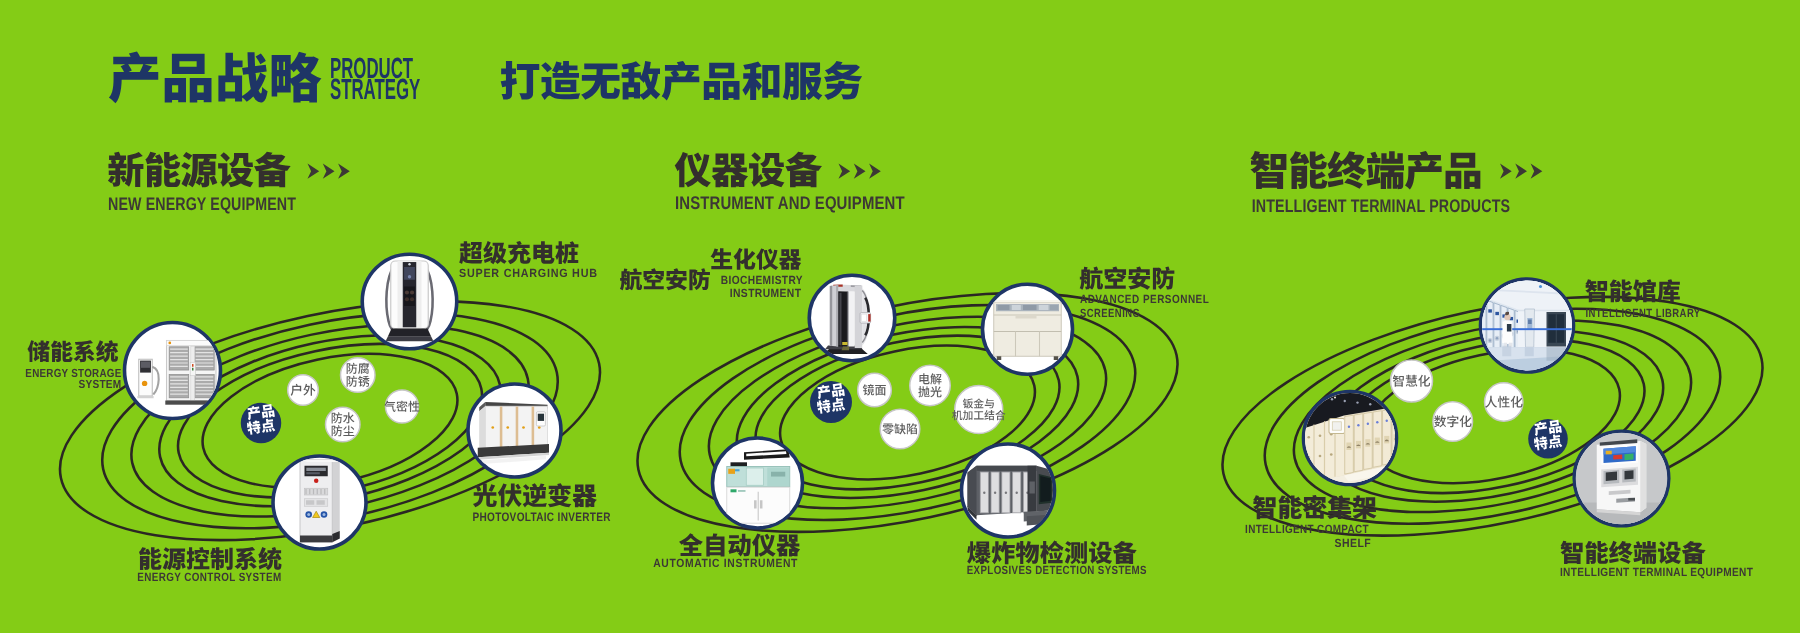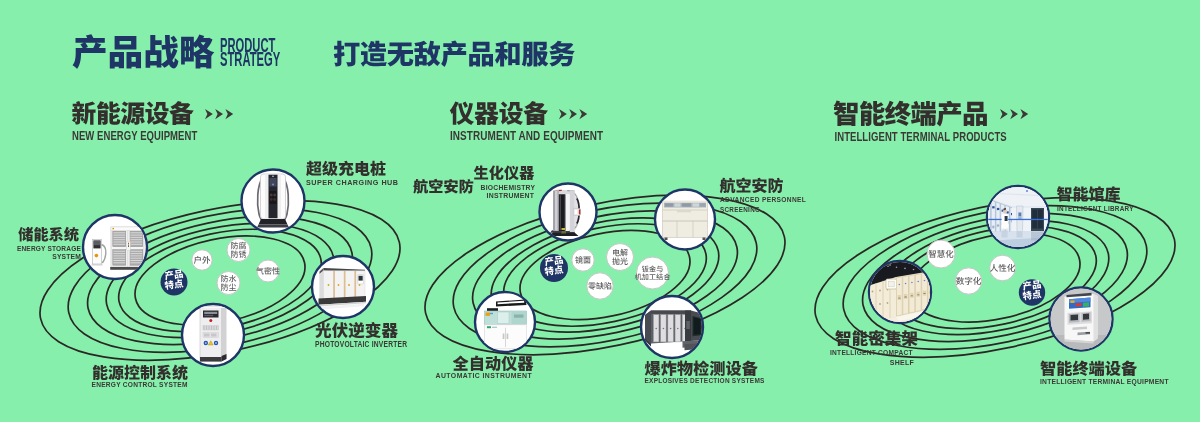--- a/index.html
+++ b/index.html
@@ -1,14 +1,14 @@
 <!DOCTYPE html>
 <html><head><meta charset="utf-8"><style>
 html,body{margin:0;padding:0;background:#fff;}
-#c{position:relative;width:1200px;height:422px;overflow:hidden;background:#86efac;}
+#c{position:relative;width:1200px;height:422px;overflow:hidden;background:#84cc16;}
 text{font-family:"Liberation Sans",sans-serif;}
 </style></head><body>
 <div id="c"><svg width="1200" height="422" viewBox="0 0 1200 422">
 <path transform="translate(72.0,65.0)" d="M6.6 -17.0H33.5V-11.9H6.6ZM3.5 -27.1H32.8V-22.2H3.5ZM3.7 -17.0H9.1V-11.9Q9.1 -10.1 8.9 -8.1Q8.8 -6.0 8.3 -3.8Q7.9 -1.7 7.1 0.3Q6.3 2.3 5.0 3.9Q4.6 3.4 3.7 2.6Q2.9 1.9 2.1 1.2Q1.2 0.5 0.6 0.2Q2.1 -1.6 2.7 -3.7Q3.3 -5.9 3.5 -8.0Q3.7 -10.2 3.7 -12.0ZM8.4 -20.8 13.0 -22.8Q13.8 -21.8 14.6 -20.4Q15.5 -19.1 15.9 -18.0L11.1 -15.9Q10.8 -16.9 10.0 -18.3Q9.2 -19.7 8.4 -20.8ZM23.6 -22.4 29.4 -20.6Q28.2 -19.1 27.1 -17.6Q26.1 -16.2 25.2 -15.2L21.1 -16.8Q21.5 -17.6 22.0 -18.6Q22.5 -19.5 22.9 -20.6Q23.3 -21.6 23.6 -22.4ZM13.9 -29.4 19.3 -30.7Q20.0 -29.8 20.6 -28.6Q21.3 -27.4 21.5 -26.6L15.9 -25.0Q15.7 -26.0 15.1 -27.2Q14.5 -28.4 13.9 -29.4Z M47.6 -24.1V-20.5H59.1V-24.1ZM42.6 -29.1H64.4V-15.6H42.6ZM37.8 -13.0H52.0V3.2H46.8V-8.1H42.7V3.4H37.8ZM54.5 -13.0H69.0V3.2H63.8V-8.1H59.5V3.4H54.5ZM40.0 -3.3H49.0V1.7H40.0ZM56.8 -3.3H66.5V1.7H56.8Z M78.3 -29.9H83.3V-10.7H78.3ZM80.3 -24.7H89.7V-20.1H80.3ZM75.0 -4.0H87.3V0.6H75.0ZM73.6 -14.7H89.4V2.6H84.7V-10.1H78.2V2.7H73.6ZM98.4 -27.3 101.9 -29.3Q102.8 -28.2 103.8 -26.8Q104.8 -25.4 105.2 -24.4L101.5 -22.1Q101.1 -23.2 100.2 -24.7Q99.3 -26.1 98.4 -27.3ZM89.4 -19.7 105.2 -21.8 105.8 -17.4 90.1 -15.2ZM101.5 -16.7 105.3 -14.5Q104.2 -11.0 102.3 -7.7Q100.4 -4.3 97.9 -1.6Q95.4 1.1 92.5 2.8Q91.8 2.0 90.8 1.0Q89.7 -0.0 88.7 -0.7Q91.0 -1.8 93.0 -3.5Q95.0 -5.2 96.6 -7.3Q98.3 -9.4 99.5 -11.8Q100.7 -14.2 101.5 -16.7ZM93.0 -30.1H97.7Q97.8 -25.7 98.0 -21.6Q98.2 -17.5 98.6 -14.1Q99.0 -10.6 99.5 -8.1Q100.0 -5.6 100.6 -4.1Q101.2 -2.7 101.9 -2.6Q102.2 -2.6 102.5 -3.7Q102.7 -4.8 102.8 -7.0Q103.3 -6.4 104.0 -5.9Q104.7 -5.3 105.4 -4.8Q106.1 -4.3 106.4 -4.1Q105.9 -1.0 105.2 0.6Q104.4 2.2 103.5 2.8Q102.7 3.4 101.9 3.4Q99.9 3.3 98.5 1.7Q97.0 0.1 96.0 -2.7Q95.1 -5.6 94.4 -9.7Q93.8 -13.8 93.4 -18.9Q93.1 -24.1 93.0 -30.1Z M111.6 -28.3H121.8V-3.4H111.6V-7.8H118.0V-23.9H111.6ZM109.1 -28.3H112.8V-0.6H109.1ZM111.1 -18.4H119.9V-14.2H111.1ZM126.6 -2.1H136.9V2.3H126.6ZM127.3 -27.1H136.5V-22.8H127.3ZM113.8 -25.6H116.9V-5.9H113.8ZM123.6 -10.0H139.3V3.4H134.2V-5.5H128.4V3.4H123.6ZM135.4 -27.1H136.2L137.1 -27.3L140.5 -25.6Q139.3 -22.4 137.6 -19.7Q135.8 -17.0 133.6 -14.8Q131.3 -12.6 128.7 -10.9Q126.1 -9.1 123.2 -7.9Q122.7 -8.8 121.8 -10.0Q121.0 -11.2 120.2 -11.9Q122.7 -12.9 125.1 -14.3Q127.5 -15.8 129.5 -17.6Q131.5 -19.5 133.0 -21.7Q134.5 -23.9 135.4 -26.2ZM127.3 -30.5 132.2 -29.1Q131.2 -26.7 129.9 -24.5Q128.5 -22.2 126.9 -20.2Q125.4 -18.3 123.7 -16.9Q123.4 -17.4 122.7 -18.1Q122.0 -18.8 121.3 -19.4Q120.5 -20.1 120.0 -20.5Q122.3 -22.2 124.3 -24.9Q126.2 -27.6 127.3 -30.5ZM127.9 -24.1Q129.1 -21.9 131.1 -19.7Q133.1 -17.4 136.0 -15.6Q138.8 -13.7 142.3 -12.7Q141.8 -12.2 141.2 -11.4Q140.5 -10.6 139.9 -9.8Q139.4 -9.0 139.0 -8.3Q136.3 -9.4 134.1 -10.9Q131.8 -12.4 129.9 -14.2Q128.0 -16.1 126.6 -18.1Q125.1 -20.0 124.2 -22.0Z" fill="#1e3566"></path>
       <text transform="translate(220,52) scale(0.575,1)" font-family="Liberation Sans" font-weight="bold" font-size="19.5px" fill="#1e3566">PRODUCT</text>
       <text transform="translate(220,66) scale(0.575,1)" font-family="Liberation Sans" font-weight="bold" font-size="19.5px" fill="#1e3566">STRATEGY</text>
       <path transform="translate(333.0,64.0)" d="M0.8 -9.8Q2.1 -10.0 3.8 -10.4Q5.5 -10.7 7.4 -11.2Q9.2 -11.6 11.1 -12.0L11.6 -8.2Q9.1 -7.6 6.5 -7.0Q4.0 -6.3 1.8 -5.8ZM1.1 -18.3H11.0V-14.5H1.1ZM4.3 -23.3H8.4V-1.8Q8.4 -0.4 8.1 0.4Q7.8 1.2 7.0 1.7Q6.2 2.1 5.1 2.3Q4.0 2.4 2.5 2.4Q2.4 1.6 2.1 0.5Q1.7 -0.6 1.4 -1.3Q2.1 -1.3 2.8 -1.3Q3.5 -1.3 3.8 -1.3Q4.3 -1.3 4.3 -1.8ZM11.6 -21.3H26.5V-17.4H11.6ZM18.1 -19.9H22.4V-2.4Q22.4 -0.8 22.0 0.2Q21.6 1.1 20.5 1.6Q19.5 2.1 18.1 2.3Q16.6 2.4 14.7 2.4Q14.7 1.8 14.4 1.0Q14.1 0.2 13.8 -0.6Q13.5 -1.4 13.2 -1.9Q13.9 -1.8 14.8 -1.8Q15.6 -1.8 16.3 -1.8Q17.1 -1.8 17.3 -1.8Q17.7 -1.8 17.9 -1.9Q18.1 -2.1 18.1 -2.4Z M39.1 -20.4H52.0V-17.1H39.1ZM35.4 -15.4H53.0V-12.2H35.4ZM37.8 -23.0 41.4 -22.2Q40.9 -20.2 40.0 -18.3Q39.2 -16.3 38.2 -15.1Q37.8 -15.4 37.2 -15.7Q36.6 -16.0 36.0 -16.4Q35.3 -16.7 34.9 -16.9Q35.9 -18.0 36.6 -19.7Q37.4 -21.3 37.8 -23.0ZM42.4 -23.3H46.3V-13.2H42.4ZM27.8 -20.3 30.7 -22.5Q31.5 -21.9 32.3 -21.1Q33.1 -20.4 33.8 -19.6Q34.5 -18.8 35.0 -18.2L31.8 -15.8Q31.5 -16.5 30.8 -17.3Q30.1 -18.1 29.3 -18.9Q28.6 -19.7 27.8 -20.3ZM34.6 -12.7V-2.5H30.8V-9.1H28.0V-12.7ZM40.9 -7.7V-5.8H47.3V-7.7ZM37.2 -10.8H51.2V-2.7H37.2ZM33.3 -3.7Q33.9 -3.7 34.4 -3.3Q35.0 -2.9 35.9 -2.3Q37.2 -1.6 38.9 -1.4Q40.7 -1.2 42.9 -1.2Q44.0 -1.2 45.4 -1.2Q46.8 -1.3 48.3 -1.4Q49.8 -1.5 51.2 -1.6Q52.7 -1.7 53.8 -1.9Q53.6 -1.4 53.4 -0.7Q53.1 0.0 52.9 0.7Q52.8 1.4 52.7 1.9Q51.8 2.0 50.6 2.0Q49.3 2.1 48.0 2.1Q46.6 2.1 45.3 2.2Q43.9 2.2 42.8 2.2Q40.3 2.2 38.6 1.9Q36.9 1.7 35.5 0.9Q34.8 0.5 34.2 0.0Q33.6 -0.4 33.3 -0.4Q32.9 -0.4 32.3 0.1Q31.8 0.5 31.2 1.3Q30.7 2.0 30.1 2.7L27.8 -0.8Q29.1 -2.0 30.7 -2.8Q32.2 -3.7 33.3 -3.7Z M54.9 -14.0H80.0V-10.1H54.9ZM56.5 -21.6H78.6V-17.8H56.5ZM67.4 -10.7H71.6V-3.2Q71.6 -2.4 71.8 -2.2Q72.0 -2.0 72.7 -2.0Q72.9 -2.0 73.2 -2.0Q73.6 -2.0 74.0 -2.0Q74.4 -2.0 74.7 -2.0Q75.1 -2.0 75.3 -2.0Q75.8 -2.0 76.0 -2.3Q76.3 -2.5 76.4 -3.4Q76.5 -4.2 76.6 -5.9Q77.0 -5.5 77.7 -5.2Q78.3 -4.9 79.1 -4.6Q79.8 -4.4 80.3 -4.2Q80.1 -1.8 79.6 -0.5Q79.2 0.8 78.2 1.3Q77.2 1.9 75.6 1.9Q75.4 1.9 75.0 1.9Q74.7 1.9 74.3 1.9Q73.9 1.9 73.5 1.9Q73.1 1.9 72.7 1.9Q72.4 1.9 72.1 1.9Q70.2 1.9 69.2 1.4Q68.2 0.9 67.8 -0.2Q67.4 -1.3 67.4 -3.1ZM64.9 -20.0H69.0Q68.9 -17.8 68.8 -15.7Q68.6 -13.5 68.3 -11.4Q67.9 -9.2 67.1 -7.2Q66.4 -5.2 65.1 -3.5Q63.8 -1.7 61.9 -0.2Q59.9 1.4 57.1 2.5Q56.7 1.7 55.9 0.8Q55.2 -0.2 54.4 -0.8Q57.0 -1.8 58.8 -3.1Q60.6 -4.4 61.7 -5.9Q62.9 -7.4 63.5 -9.1Q64.1 -10.8 64.4 -12.6Q64.7 -14.4 64.7 -16.3Q64.8 -18.2 64.9 -20.0Z M96.9 -18.4H107.0V-14.7H96.9ZM97.1 -23.3 100.9 -22.7Q100.6 -20.0 99.9 -17.4Q99.3 -14.7 98.3 -12.5Q97.4 -10.3 96.1 -8.7Q95.8 -9.1 95.3 -9.6Q94.8 -10.2 94.2 -10.7Q93.6 -11.3 93.2 -11.6Q94.3 -12.9 95.1 -14.8Q95.8 -16.6 96.3 -18.8Q96.8 -21.0 97.1 -23.3ZM99.0 -15.3Q99.6 -12.2 100.7 -9.5Q101.7 -6.8 103.3 -4.7Q105.0 -2.5 107.2 -1.2Q106.8 -0.8 106.3 -0.2Q105.8 0.4 105.3 1.0Q104.8 1.6 104.5 2.1Q102.0 0.5 100.3 -2.0Q98.6 -4.5 97.5 -7.7Q96.4 -10.9 95.7 -14.6ZM102.6 -18.2 105.9 -16.5Q105.5 -12.0 104.4 -8.3Q103.3 -4.5 101.2 -1.7Q99.2 1.0 95.8 2.6Q95.6 2.1 95.1 1.5Q94.7 0.9 94.1 0.3Q93.6 -0.3 93.1 -0.7Q96.4 -2.0 98.4 -4.4Q100.3 -6.9 101.3 -10.3Q102.2 -13.8 102.6 -18.2ZM82.1 -9.1H93.7V1.6H89.6V-5.6H86.0V2.3H82.1ZM91.0 -23.2 94.1 -20.2Q92.4 -19.6 90.4 -19.1Q88.5 -18.6 86.5 -18.3Q84.4 -18.0 82.5 -17.8Q82.4 -18.4 82.1 -19.4Q81.7 -20.3 81.4 -20.9Q83.1 -21.1 84.9 -21.5Q86.7 -21.8 88.3 -22.2Q89.8 -22.7 91.0 -23.2ZM86.0 -19.5H89.9V-7.5H86.0ZM81.4 -15.8H94.3V-12.1H81.4ZM83.9 -2.7H91.3V0.8H83.9Z M112.6 -13.0H133.2V-9.1H112.6ZM110.3 -20.7H132.7V-16.9H110.3ZM110.4 -13.0H114.6V-9.1Q114.6 -7.8 114.4 -6.2Q114.3 -4.6 114.0 -2.9Q113.6 -1.3 113.0 0.2Q112.4 1.8 111.4 3.0Q111.1 2.6 110.5 2.0Q109.8 1.4 109.2 0.9Q108.5 0.4 108.1 0.1Q109.2 -1.2 109.7 -2.9Q110.1 -4.5 110.3 -6.1Q110.4 -7.8 110.4 -9.2ZM114.0 -15.9 117.5 -17.4Q118.1 -16.6 118.8 -15.6Q119.5 -14.6 119.8 -13.8L116.1 -12.1Q115.8 -12.9 115.2 -14.0Q114.6 -15.0 114.0 -15.9ZM125.6 -17.1 130.1 -15.7Q129.2 -14.6 128.3 -13.5Q127.5 -12.4 126.9 -11.6L123.7 -12.8Q124.1 -13.5 124.4 -14.2Q124.8 -14.9 125.1 -15.7Q125.4 -16.5 125.6 -17.1ZM118.2 -22.5 122.3 -23.4Q122.9 -22.7 123.4 -21.9Q123.8 -21.0 124.1 -20.3L119.8 -19.1Q119.6 -19.8 119.1 -20.8Q118.7 -21.7 118.2 -22.5Z M143.6 -18.4V-15.6H152.5V-18.4ZM139.8 -22.2H156.5V-11.9H139.8ZM136.2 -10.0H147.0V2.5H143.1V-6.2H139.9V2.6H136.2ZM148.9 -10.0H160.0V2.5H156.0V-6.2H152.7V2.6H148.9ZM137.8 -2.5H144.7V1.3H137.8ZM150.7 -2.5H158.1V1.3H150.7Z M176.6 -4.7H184.6V-0.9H176.6ZM175.2 -20.7H186.6V1.0H182.5V-16.9H179.1V1.2H175.2ZM167.1 -20.3H171.1V2.6H167.1ZM162.5 -15.1H174.6V-11.5H162.5ZM166.8 -13.7 169.4 -12.8Q169.0 -11.2 168.5 -9.4Q167.9 -7.6 167.2 -5.9Q166.5 -4.2 165.7 -2.8Q164.9 -1.3 163.9 -0.3Q163.6 -1.1 163.0 -2.2Q162.4 -3.2 161.9 -4.0Q162.8 -4.9 163.5 -6.1Q164.3 -7.2 164.9 -8.5Q165.6 -9.8 166.1 -11.1Q166.5 -12.5 166.8 -13.7ZM172.4 -23.0 174.9 -19.9Q173.2 -19.4 171.3 -18.9Q169.4 -18.4 167.4 -18.1Q165.4 -17.8 163.6 -17.6Q163.5 -18.2 163.1 -19.1Q162.8 -20.0 162.5 -20.6Q164.3 -20.9 166.1 -21.3Q167.8 -21.6 169.5 -22.1Q171.1 -22.5 172.4 -23.0ZM170.7 -11.5Q170.9 -11.3 171.4 -10.8Q171.9 -10.3 172.4 -9.8Q173.0 -9.2 173.5 -8.6Q174.0 -8.0 174.4 -7.5Q174.8 -7.0 175.0 -6.8L172.8 -3.5Q172.4 -4.2 171.9 -5.0Q171.4 -5.8 170.9 -6.7Q170.3 -7.5 169.8 -8.3Q169.3 -9.1 168.9 -9.7Z M192.1 -22.3H198.1V-18.7H192.1ZM192.1 -16.3H198.2V-12.6H192.1ZM202.7 -12.7H212.0V-9.2H202.7ZM192.1 -10.1H198.1V-6.3H192.1ZM190.5 -22.3H194.1V-12.3Q194.1 -10.7 194.0 -8.7Q193.9 -6.7 193.7 -4.7Q193.5 -2.7 193.1 -0.8Q192.7 1.1 192.0 2.6Q191.6 2.3 191.1 2.0Q190.5 1.6 189.9 1.3Q189.3 1.0 188.8 0.8Q189.4 -0.5 189.8 -2.2Q190.1 -3.9 190.3 -5.6Q190.4 -7.4 190.5 -9.1Q190.5 -10.9 190.5 -12.3ZM195.9 -22.3H199.5V-1.6Q199.5 -0.3 199.3 0.5Q199.0 1.4 198.3 1.8Q197.6 2.3 196.7 2.5Q195.7 2.6 194.4 2.6Q194.4 2.1 194.2 1.4Q194.0 0.7 193.8 -0.0Q193.6 -0.7 193.4 -1.2Q194.0 -1.2 194.6 -1.2Q195.2 -1.2 195.5 -1.2Q195.7 -1.2 195.8 -1.3Q195.9 -1.4 195.9 -1.7ZM209.9 -22.3H213.7V-17.1Q213.7 -15.8 213.3 -15.1Q213.0 -14.4 212.0 -14.0Q211.1 -13.6 209.9 -13.6Q208.6 -13.5 207.1 -13.5Q207.0 -14.3 206.6 -15.2Q206.3 -16.1 206.0 -16.8Q206.6 -16.8 207.3 -16.7Q208.0 -16.7 208.5 -16.7Q209.1 -16.7 209.3 -16.7Q209.6 -16.7 209.8 -16.8Q209.9 -16.9 209.9 -17.1ZM210.9 -12.7H211.6L212.2 -12.8L214.5 -12.1Q214.0 -8.5 212.9 -5.7Q211.8 -2.9 210.1 -0.8Q208.4 1.2 206.1 2.6Q205.7 2.0 205.1 1.1Q204.4 0.2 203.8 -0.3Q205.7 -1.3 207.2 -3.1Q208.6 -4.8 209.6 -7.2Q210.5 -9.5 210.9 -12.1ZM207.1 -10.3Q207.8 -8.1 208.9 -6.2Q210.1 -4.4 211.7 -2.9Q213.3 -1.4 215.3 -0.5Q214.7 0.1 214.0 1.0Q213.3 1.9 212.9 2.6Q210.7 1.4 209.0 -0.4Q207.3 -2.2 206.1 -4.5Q204.9 -6.8 204.0 -9.5ZM200.5 -22.3H210.8V-18.7H204.3V2.6H200.5Z M218.2 -8.1H237.0V-4.8H218.2ZM235.8 -8.1H239.7Q239.7 -8.1 239.7 -7.9Q239.6 -7.6 239.6 -7.2Q239.5 -6.9 239.5 -6.6Q239.2 -4.4 238.9 -2.8Q238.5 -1.3 238.1 -0.3Q237.6 0.6 237.1 1.1Q236.4 1.7 235.6 1.9Q234.9 2.2 233.8 2.2Q233.0 2.3 231.7 2.3Q230.4 2.3 229.0 2.2Q229.0 1.5 228.6 0.5Q228.3 -0.5 227.7 -1.1Q228.7 -1.1 229.6 -1.0Q230.6 -1.0 231.3 -1.0Q232.1 -1.0 232.6 -1.0Q233.0 -1.0 233.3 -1.0Q233.7 -1.1 233.9 -1.3Q234.3 -1.5 234.6 -2.3Q235.0 -3.1 235.2 -4.4Q235.5 -5.7 235.7 -7.6ZM226.1 -10.2 230.2 -9.9Q229.6 -6.4 228.1 -4.0Q226.7 -1.5 224.4 0.0Q222.1 1.6 218.8 2.6Q218.7 2.1 218.2 1.5Q217.8 0.9 217.3 0.3Q216.9 -0.3 216.5 -0.7Q219.5 -1.3 221.5 -2.5Q223.5 -3.7 224.6 -5.6Q225.8 -7.5 226.1 -10.2ZM223.7 -20.8H237.5V-17.5H223.7ZM236.5 -20.8H237.3L237.9 -20.9L240.3 -19.4Q238.7 -17.1 236.3 -15.3Q234.0 -13.6 231.0 -12.4Q228.0 -11.2 224.7 -10.5Q221.3 -9.7 217.8 -9.3Q217.6 -10.0 217.2 -11.1Q216.8 -12.1 216.3 -12.7Q219.6 -13.0 222.7 -13.6Q225.9 -14.2 228.6 -15.1Q231.3 -16.0 233.3 -17.3Q235.4 -18.6 236.5 -20.3ZM224.4 -17.6Q226.0 -16.1 228.6 -15.1Q231.1 -14.2 234.5 -13.7Q237.9 -13.2 241.8 -13.1Q241.4 -12.6 241.0 -12.0Q240.6 -11.4 240.2 -10.8Q239.9 -10.1 239.6 -9.6Q235.5 -9.9 232.1 -10.6Q228.7 -11.4 226.0 -12.7Q223.2 -14.1 221.2 -16.3ZM224.7 -23.3 228.7 -22.5Q227.1 -19.9 224.9 -17.8Q222.6 -15.7 219.2 -14.0Q219.0 -14.5 218.6 -15.1Q218.2 -15.7 217.8 -16.2Q217.3 -16.8 216.9 -17.1Q218.9 -17.9 220.4 -18.9Q221.9 -19.9 222.9 -21.0Q224.0 -22.1 224.7 -23.3Z" fill="#1e3566"></path>
       <path transform="translate(71.5,122.5)" d="M14.9 -13.1H24.1V-9.8H14.9ZM1.2 -18.8H12.5V-15.9H1.2ZM1.0 -8.9H12.4V-5.9H1.0ZM0.8 -13.4H12.9V-10.4H0.8ZM18.6 -11.6H22.0V2.2H18.6ZM2.4 -15.5 5.2 -16.1Q5.5 -15.6 5.7 -14.9Q5.9 -14.2 6.0 -13.6L3.0 -12.8Q3.0 -13.3 2.8 -14.1Q2.6 -14.8 2.4 -15.5ZM8.4 -16.2 11.6 -15.6Q11.2 -14.7 10.9 -13.9Q10.5 -13.1 10.2 -12.5L7.3 -13.1Q7.5 -13.5 7.7 -14.1Q7.9 -14.6 8.1 -15.2Q8.3 -15.7 8.4 -16.2ZM21.0 -21.1 23.7 -18.5Q22.3 -17.9 20.8 -17.5Q19.2 -17.0 17.6 -16.7Q16.0 -16.4 14.6 -16.1Q14.5 -16.7 14.1 -17.5Q13.8 -18.3 13.5 -18.8Q14.9 -19.1 16.2 -19.5Q17.6 -19.8 18.8 -20.2Q20.0 -20.7 21.0 -21.1ZM4.6 -20.6 7.8 -21.4Q8.1 -20.6 8.5 -19.6Q8.8 -18.6 9.0 -17.9L5.6 -17.0Q5.5 -17.7 5.2 -18.8Q4.9 -19.8 4.6 -20.6ZM5.4 -11.5H8.6V-1.2Q8.6 -0.1 8.4 0.5Q8.2 1.1 7.5 1.5Q6.9 1.8 6.1 1.9Q5.2 2.0 4.2 2.0Q4.1 1.3 3.8 0.5Q3.5 -0.3 3.2 -0.9Q3.7 -0.9 4.3 -0.9Q4.8 -0.9 5.0 -0.9Q5.4 -0.9 5.4 -1.2ZM13.5 -18.8H16.9V-9.9Q16.9 -8.6 16.8 -7.0Q16.7 -5.4 16.4 -3.7Q16.2 -2.1 15.7 -0.6Q15.3 0.8 14.5 2.0Q14.2 1.7 13.7 1.3Q13.2 0.8 12.6 0.5Q12.1 0.1 11.7 -0.1Q12.5 -1.5 12.9 -3.1Q13.3 -4.8 13.4 -6.6Q13.5 -8.4 13.5 -9.9ZM8.7 -4.4 11.0 -5.7Q11.6 -4.9 12.1 -4.0Q12.7 -3.1 13.0 -2.4L10.6 -0.9Q10.3 -1.6 9.7 -2.6Q9.2 -3.6 8.7 -4.4ZM2.5 -5.4 5.2 -4.7Q4.8 -3.5 4.1 -2.3Q3.4 -1.1 2.7 -0.3Q2.3 -0.7 1.6 -1.2Q0.9 -1.7 0.4 -2.0Q1.1 -2.7 1.6 -3.6Q2.2 -4.5 2.5 -5.4Z M26.5 -12.2H34.4V-9.3H29.8V2.3H26.5ZM32.6 -12.2H36.2V-1.1Q36.2 -0.0 36.0 0.6Q35.7 1.3 35.0 1.7Q34.3 2.1 33.4 2.2Q32.5 2.3 31.4 2.3Q31.3 1.6 31.0 0.7Q30.6 -0.2 30.3 -0.9Q30.8 -0.8 31.4 -0.8Q32.0 -0.8 32.2 -0.8Q32.5 -0.8 32.5 -0.9Q32.6 -1.0 32.6 -1.2ZM28.0 -8.4H34.7V-5.8H28.0ZM28.0 -4.8H34.7V-2.2H28.0ZM37.9 -21.1H41.5V-14.1Q41.5 -13.4 41.6 -13.2Q41.8 -13.0 42.4 -13.0Q42.5 -13.0 42.8 -13.0Q43.1 -13.0 43.4 -13.0Q43.7 -13.0 44.0 -13.0Q44.3 -13.0 44.4 -13.0Q44.8 -13.0 45.0 -13.2Q45.2 -13.4 45.3 -13.9Q45.4 -14.4 45.4 -15.4Q46.0 -15.0 46.9 -14.7Q47.8 -14.3 48.6 -14.1Q48.4 -12.5 48.0 -11.6Q47.5 -10.6 46.8 -10.3Q46.0 -9.9 44.8 -9.9Q44.6 -9.9 44.3 -9.9Q44.0 -9.9 43.7 -9.9Q43.3 -9.9 43.0 -9.9Q42.6 -9.9 42.3 -9.9Q42.1 -9.9 41.9 -9.9Q40.3 -9.9 39.4 -10.3Q38.6 -10.7 38.2 -11.6Q37.9 -12.5 37.9 -14.0ZM45.3 -19.8 47.5 -17.2Q46.4 -16.7 45.1 -16.2Q43.8 -15.7 42.6 -15.3Q41.3 -14.9 40.0 -14.5Q39.9 -15.1 39.6 -15.8Q39.3 -16.5 39.1 -17.0Q40.2 -17.4 41.3 -17.8Q42.4 -18.3 43.5 -18.8Q44.5 -19.3 45.3 -19.8ZM37.9 -9.4H41.5V-2.0Q41.5 -1.3 41.7 -1.1Q41.9 -0.9 42.5 -0.9Q42.6 -0.9 42.9 -0.9Q43.2 -0.9 43.5 -0.9Q43.9 -0.9 44.2 -0.9Q44.5 -0.9 44.6 -0.9Q45.0 -0.9 45.2 -1.1Q45.4 -1.3 45.5 -1.9Q45.6 -2.6 45.7 -3.7Q46.2 -3.3 47.2 -3.0Q48.1 -2.6 48.8 -2.4Q48.6 -0.6 48.2 0.4Q47.8 1.4 47.0 1.8Q46.2 2.2 45.0 2.2Q44.8 2.2 44.5 2.2Q44.1 2.2 43.8 2.2Q43.4 2.2 43.1 2.2Q42.7 2.2 42.4 2.2Q42.1 2.2 41.9 2.2Q40.3 2.2 39.5 1.8Q38.6 1.4 38.3 0.5Q37.9 -0.4 37.9 -1.9ZM45.4 -8.6 47.8 -6.0Q46.6 -5.4 45.3 -4.8Q43.9 -4.3 42.6 -3.8Q41.3 -3.3 40.0 -3.0Q39.9 -3.5 39.6 -4.2Q39.2 -5.0 39.0 -5.5Q40.1 -5.9 41.3 -6.4Q42.5 -6.9 43.5 -7.5Q44.6 -8.1 45.4 -8.6ZM31.8 -18.5 34.9 -19.7Q35.5 -18.8 36.0 -17.8Q36.5 -16.8 36.9 -15.9Q37.4 -14.9 37.5 -14.1L34.2 -12.8Q34.1 -13.6 33.7 -14.6Q33.4 -15.6 32.9 -16.6Q32.4 -17.6 31.8 -18.5ZM26.6 -13.0Q26.5 -13.4 26.3 -14.0Q26.1 -14.6 25.9 -15.3Q25.6 -15.9 25.4 -16.4Q25.7 -16.5 26.0 -16.7Q26.3 -17.0 26.6 -17.4Q26.8 -17.6 27.2 -18.2Q27.5 -18.8 28.0 -19.6Q28.4 -20.4 28.7 -21.3L32.6 -20.3Q32.1 -19.3 31.4 -18.3Q30.7 -17.3 30.0 -16.4Q29.3 -15.5 28.6 -14.9V-14.8Q28.6 -14.8 28.3 -14.6Q28.0 -14.4 27.6 -14.2Q27.2 -13.9 26.9 -13.6Q26.6 -13.3 26.6 -13.0ZM26.6 -13.0 26.5 -15.5 28.0 -16.4 35.5 -16.9Q35.3 -16.3 35.2 -15.5Q35.1 -14.7 35.1 -14.2Q33.1 -14.0 31.8 -13.9Q30.4 -13.7 29.5 -13.6Q28.6 -13.5 28.0 -13.4Q27.5 -13.3 27.2 -13.2Q26.8 -13.1 26.6 -13.0Z M57.9 -19.9H72.7V-16.6H57.9ZM56.9 -19.9H60.4V-12.9Q60.4 -11.3 60.3 -9.3Q60.1 -7.2 59.8 -5.1Q59.4 -3.0 58.7 -1.1Q58.1 0.9 56.9 2.4Q56.6 2.1 56.1 1.8Q55.5 1.4 54.9 1.0Q54.3 0.7 53.9 0.5Q54.9 -0.9 55.5 -2.6Q56.1 -4.3 56.4 -6.1Q56.7 -8.0 56.8 -9.7Q56.9 -11.5 56.9 -12.9ZM64.1 -9.2V-8.2H68.8V-9.2ZM64.1 -12.4V-11.5H68.8V-12.4ZM60.9 -14.9H72.1V-5.7H60.9ZM61.1 -5.0 64.3 -4.0Q63.9 -3.2 63.4 -2.2Q63.0 -1.3 62.5 -0.4Q62.0 0.5 61.5 1.1Q61.2 0.8 60.7 0.5Q60.2 0.2 59.7 -0.1Q59.1 -0.4 58.7 -0.6Q59.4 -1.5 60.0 -2.7Q60.7 -3.8 61.1 -5.0ZM68.1 -4.1 71.3 -5.3Q71.6 -4.5 72.1 -3.7Q72.5 -2.8 72.8 -2.0Q73.2 -1.1 73.4 -0.5L70.1 0.9Q69.9 0.2 69.6 -0.6Q69.3 -1.5 68.9 -2.4Q68.5 -3.3 68.1 -4.1ZM64.6 -17.0 68.7 -16.3Q68.1 -15.4 67.6 -14.7Q67.0 -13.9 66.6 -13.3L63.7 -14.1Q64.0 -14.8 64.2 -15.6Q64.5 -16.4 64.6 -17.0ZM64.6 -6.7H68.0V-0.9Q68.0 0.1 67.8 0.8Q67.5 1.5 66.8 1.8Q66.1 2.2 65.2 2.3Q64.3 2.4 63.2 2.3Q63.1 1.6 62.8 0.8Q62.5 -0.1 62.3 -0.7Q62.8 -0.7 63.4 -0.7Q64.0 -0.7 64.2 -0.7Q64.6 -0.7 64.6 -1.0ZM50.5 -18.5 52.6 -21.1Q53.2 -20.8 54.0 -20.3Q54.8 -19.9 55.5 -19.5Q56.2 -19.1 56.7 -18.8L54.5 -15.9Q54.1 -16.2 53.4 -16.7Q52.7 -17.2 51.9 -17.6Q51.1 -18.1 50.5 -18.5ZM49.3 -11.8 51.4 -14.4Q52.0 -14.1 52.8 -13.7Q53.5 -13.3 54.3 -12.9Q55.0 -12.5 55.5 -12.2L53.3 -9.3Q52.9 -9.6 52.2 -10.1Q51.5 -10.5 50.7 -10.9Q50.0 -11.4 49.3 -11.8ZM49.5 0.1Q50.0 -0.8 50.6 -2.1Q51.2 -3.4 51.8 -4.9Q52.4 -6.4 52.9 -7.9L55.8 -5.9Q55.4 -4.6 54.9 -3.2Q54.4 -1.9 53.9 -0.5Q53.4 0.8 52.8 2.1Z M75.4 -18.8 77.7 -21.0Q78.4 -20.4 79.2 -19.8Q79.9 -19.1 80.7 -18.4Q81.4 -17.7 81.8 -17.2L79.4 -14.7Q79.0 -15.3 78.3 -16.0Q77.6 -16.7 76.8 -17.5Q76.1 -18.2 75.4 -18.8ZM77.1 2.1 76.3 -1.0 76.8 -2.1 81.9 -6.6Q82.1 -5.9 82.5 -5.0Q82.9 -4.1 83.2 -3.6Q81.5 -2.0 80.4 -1.0Q79.3 -0.0 78.6 0.6Q78.0 1.2 77.6 1.5Q77.3 1.9 77.1 2.1ZM73.9 -13.6H78.5V-10.2H73.9ZM85.4 -20.5H92.3V-17.1H85.4ZM82.6 -10.5H93.8V-7.2H82.6ZM92.7 -10.5H93.3L93.9 -10.7L96.1 -9.7Q95.3 -7.0 94.1 -5.0Q92.8 -3.0 91.0 -1.6Q89.2 -0.1 87.0 0.8Q84.8 1.7 82.2 2.3Q81.9 1.6 81.5 0.7Q81.0 -0.3 80.5 -0.8Q82.9 -1.2 84.9 -1.9Q86.8 -2.7 88.4 -3.8Q90.0 -4.9 91.1 -6.4Q92.1 -8.0 92.7 -10.0ZM86.3 -7.7Q87.2 -6.0 88.8 -4.6Q90.5 -3.2 92.7 -2.3Q94.9 -1.3 97.5 -0.8Q97.2 -0.5 96.7 0.1Q96.3 0.7 96.0 1.3Q95.6 1.9 95.4 2.4Q91.1 1.3 88.1 -0.9Q85.2 -3.2 83.3 -6.7ZM84.5 -20.5H87.9V-17.7Q87.9 -16.4 87.5 -15.1Q87.2 -13.8 86.3 -12.6Q85.4 -11.5 83.6 -10.7Q83.4 -11.0 82.9 -11.5Q82.5 -12.1 82.0 -12.5Q81.5 -13.0 81.2 -13.3Q82.7 -13.9 83.4 -14.6Q84.1 -15.4 84.3 -16.2Q84.5 -17.0 84.5 -17.8ZM90.6 -20.5H94.0V-15.2Q94.0 -14.7 94.1 -14.4Q94.2 -14.2 94.4 -14.2Q94.6 -14.2 94.7 -14.2Q94.9 -14.2 95.1 -14.2Q95.3 -14.2 95.4 -14.2Q95.8 -14.2 96.2 -14.2Q96.6 -14.3 96.9 -14.4Q96.9 -13.7 97.0 -12.9Q97.1 -12.0 97.2 -11.4Q96.8 -11.3 96.4 -11.2Q95.9 -11.2 95.5 -11.2Q95.3 -11.2 95.0 -11.2Q94.8 -11.2 94.5 -11.2Q94.3 -11.2 94.1 -11.2Q92.6 -11.2 91.9 -11.6Q91.1 -12.0 90.9 -12.9Q90.6 -13.8 90.6 -15.3ZM77.1 2.1Q77.0 1.7 76.7 1.1Q76.4 0.5 76.0 -0.1Q75.7 -0.6 75.4 -0.9Q75.7 -1.2 76.0 -1.5Q76.3 -1.9 76.4 -2.4Q76.6 -2.9 76.6 -3.5V-13.6H80.1V-1.2Q80.1 -1.2 79.6 -0.9Q79.2 -0.5 78.6 -0.0Q78.0 0.5 77.6 1.1Q77.1 1.6 77.1 2.1Z M105.9 -19.3H116.2V-16.2H105.9ZM115.0 -19.3H115.8L116.3 -19.4L118.7 -18.1Q117.7 -16.2 116.2 -14.8Q114.7 -13.4 112.8 -12.3Q111.0 -11.2 108.8 -10.4Q106.7 -9.6 104.3 -9.1Q101.9 -8.6 99.4 -8.3Q99.3 -8.8 99.0 -9.4Q98.7 -10.0 98.4 -10.6Q98.1 -11.2 97.8 -11.6Q100.2 -11.8 102.4 -12.2Q104.6 -12.6 106.6 -13.2Q108.6 -13.8 110.2 -14.6Q111.9 -15.4 113.1 -16.5Q114.3 -17.5 115.0 -18.8ZM106.0 -16.4Q107.5 -15.2 110.1 -14.3Q112.6 -13.3 115.7 -12.7Q118.9 -12.2 122.3 -11.9Q121.9 -11.5 121.5 -10.9Q121.0 -10.3 120.7 -9.7Q120.3 -9.1 120.0 -8.6Q116.6 -8.9 113.5 -9.7Q110.3 -10.5 107.7 -11.8Q105.0 -13.0 102.9 -14.8ZM101.0 -8.8H118.6V2.4H114.7V-5.7H104.7V2.4H101.0ZM102.8 -5.0H116.0V-2.3H102.8ZM102.8 -1.3H116.0V1.7H102.8ZM108.0 -7.6H111.7V0.3H108.0ZM106.4 -21.4 110.2 -20.6Q108.6 -18.3 106.4 -16.4Q104.3 -14.5 101.2 -13.0Q100.9 -13.4 100.5 -14.0Q100.1 -14.5 99.7 -15.0Q99.2 -15.5 98.8 -15.7Q100.7 -16.5 102.1 -17.4Q103.6 -18.3 104.6 -19.3Q105.7 -20.3 106.4 -21.4Z" fill="#332f2d"></path>
       <path d="M205.0 109 L212.8 114.1 L205.0 119.2 L207.4 114.1 Z" fill="#3c3835"></path>
       <path d="M215.2 109 L223.0 114.1 L215.2 119.2 L217.6 114.1 Z" fill="#3c3835"></path>

